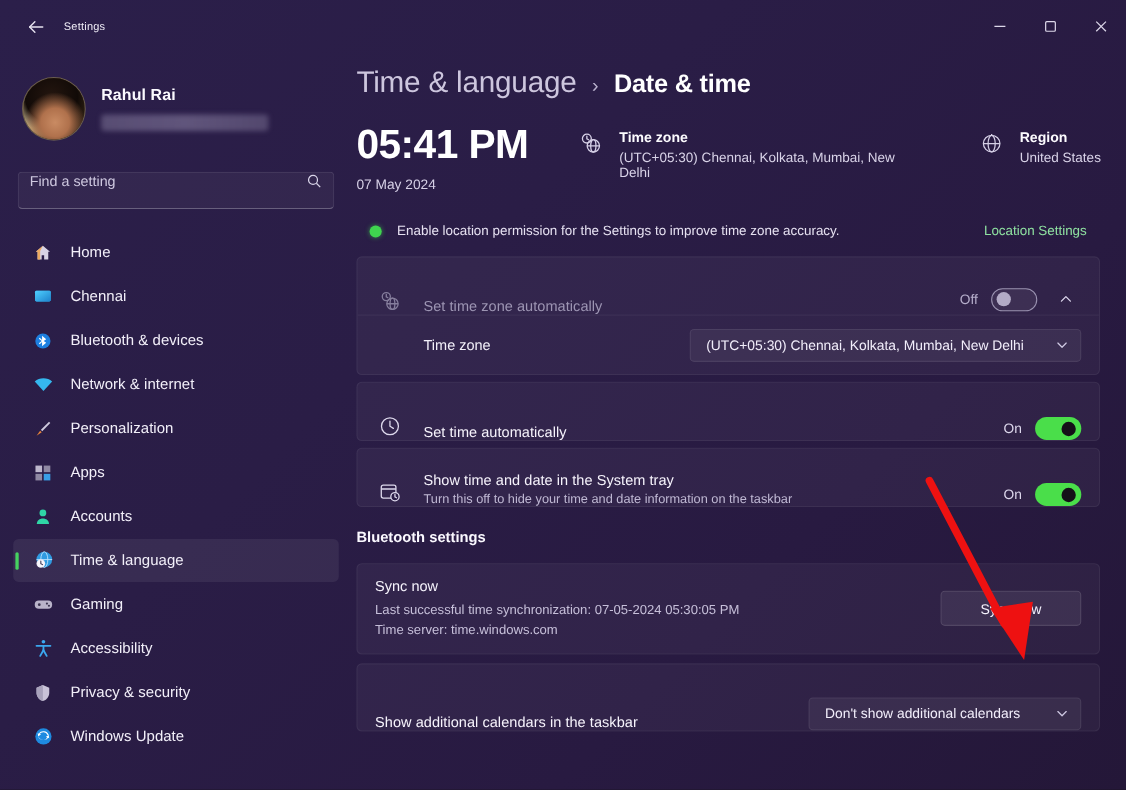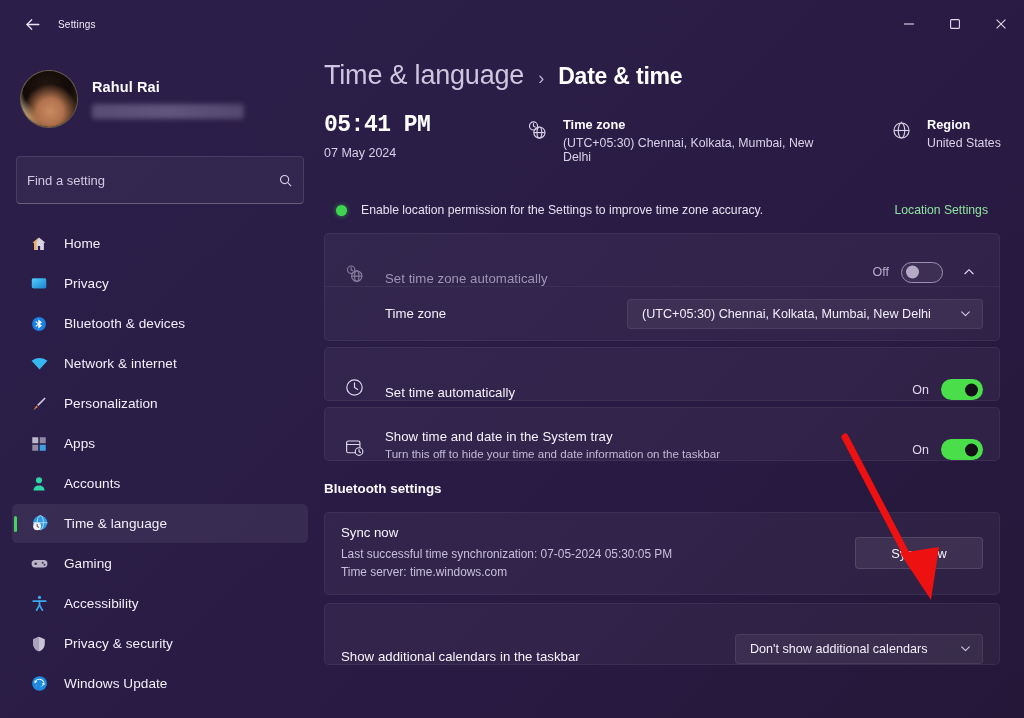--- a/index.html
+++ b/index.html
@@ -96,27 +96,27 @@
     margin-top: 9px;
     width: 152px; height: 15px;
     border-radius: 3px;
     background: linear-gradient(90deg, rgba(125,115,150,.55), rgba(150,140,175,.5), rgba(120,110,145,.52));
     filter: blur(2.5px);
   }
 
   .search {
     position: relative;
     margin: 18px 4px 0 4px;
-    height: 48px;
+    height: 34px;
     background: rgba(255,255,255,.045);
     border: 1px solid rgba(255,255,255,.10);
     border-bottom: 1px solid rgba(255,255,255,.26);
     border-radius: 4px;
     display: flex;
-    align-items: center;
+    align-items: flex-start;
     padding: 0 10px;
     gap: 16px;
   }
   .search input {
     flex: 1;
     background: transparent;
     border: 0;
     outline: none;
     color: #e6e2f2;
     font-size: 13px;
@@ -189,26 +189,25 @@
   }
 
   .summary {
     display: flex;
     align-items: flex-start;
     margin: 22px 0 0 4px;
     height: 64px;
   }
   .sum-clock { width: 200px; }
   .clock-time {
-    font-size: 23px;
+    font-size: 37px;
     color: #ffffff;
     font-weight: bold;
     line-height: 1.05;
     letter-spacing: -.5px;
-    font-family: Liberation Mono, monospace;
   }
   .clock-date {
     margin-top: 9px;
     font-size: 12.5px;
     color: #d6d0e6;
   }
   .sum-block {
     display: flex;
     align-items: flex-start;
     padding-top: 4px;
@@ -486,21 +485,21 @@
               <rect x="2.5" y="4.5" width="19" height="13" rx="1.8" fill="#2fa8e8"></rect>
               <rect x="2.5" y="4.5" width="19" height="13" rx="1.8" fill="url(#sg)"></rect>
               <defs>
                 <linearGradient id="sg" x1="0" y1="0" x2="1" y2="1">
                   <stop offset="0" stop-color="#4fd0ff"></stop>
                   <stop offset="1" stop-color="#1d82cc"></stop>
                 </linearGradient>
               </defs>
             </svg>
         </span>
-        <span class="nav-label">Privacy</span>
+        <span class="nav-label">Chennai</span>
       </div>
 
       <div class="nav-item">
         <span class="nav-ico">
           <svg width="18" height="18" viewBox="0 0 24 24">
               <circle cx="12" cy="12" r="9.2" fill="#1d7fe0"></circle>
               <path d="M11 5.6v5.1L8.2 8.2 7.1 9.4 10.6 12l-3.5 2.6 1.1 1.2 2.8-2.5v5.1l5-4.3-3.1-2.1 3.1-2.1z" fill="#fff"></path>
             </svg>
         </span>
         <span class="nav-label">Bluetooth &amp; devices</span>

